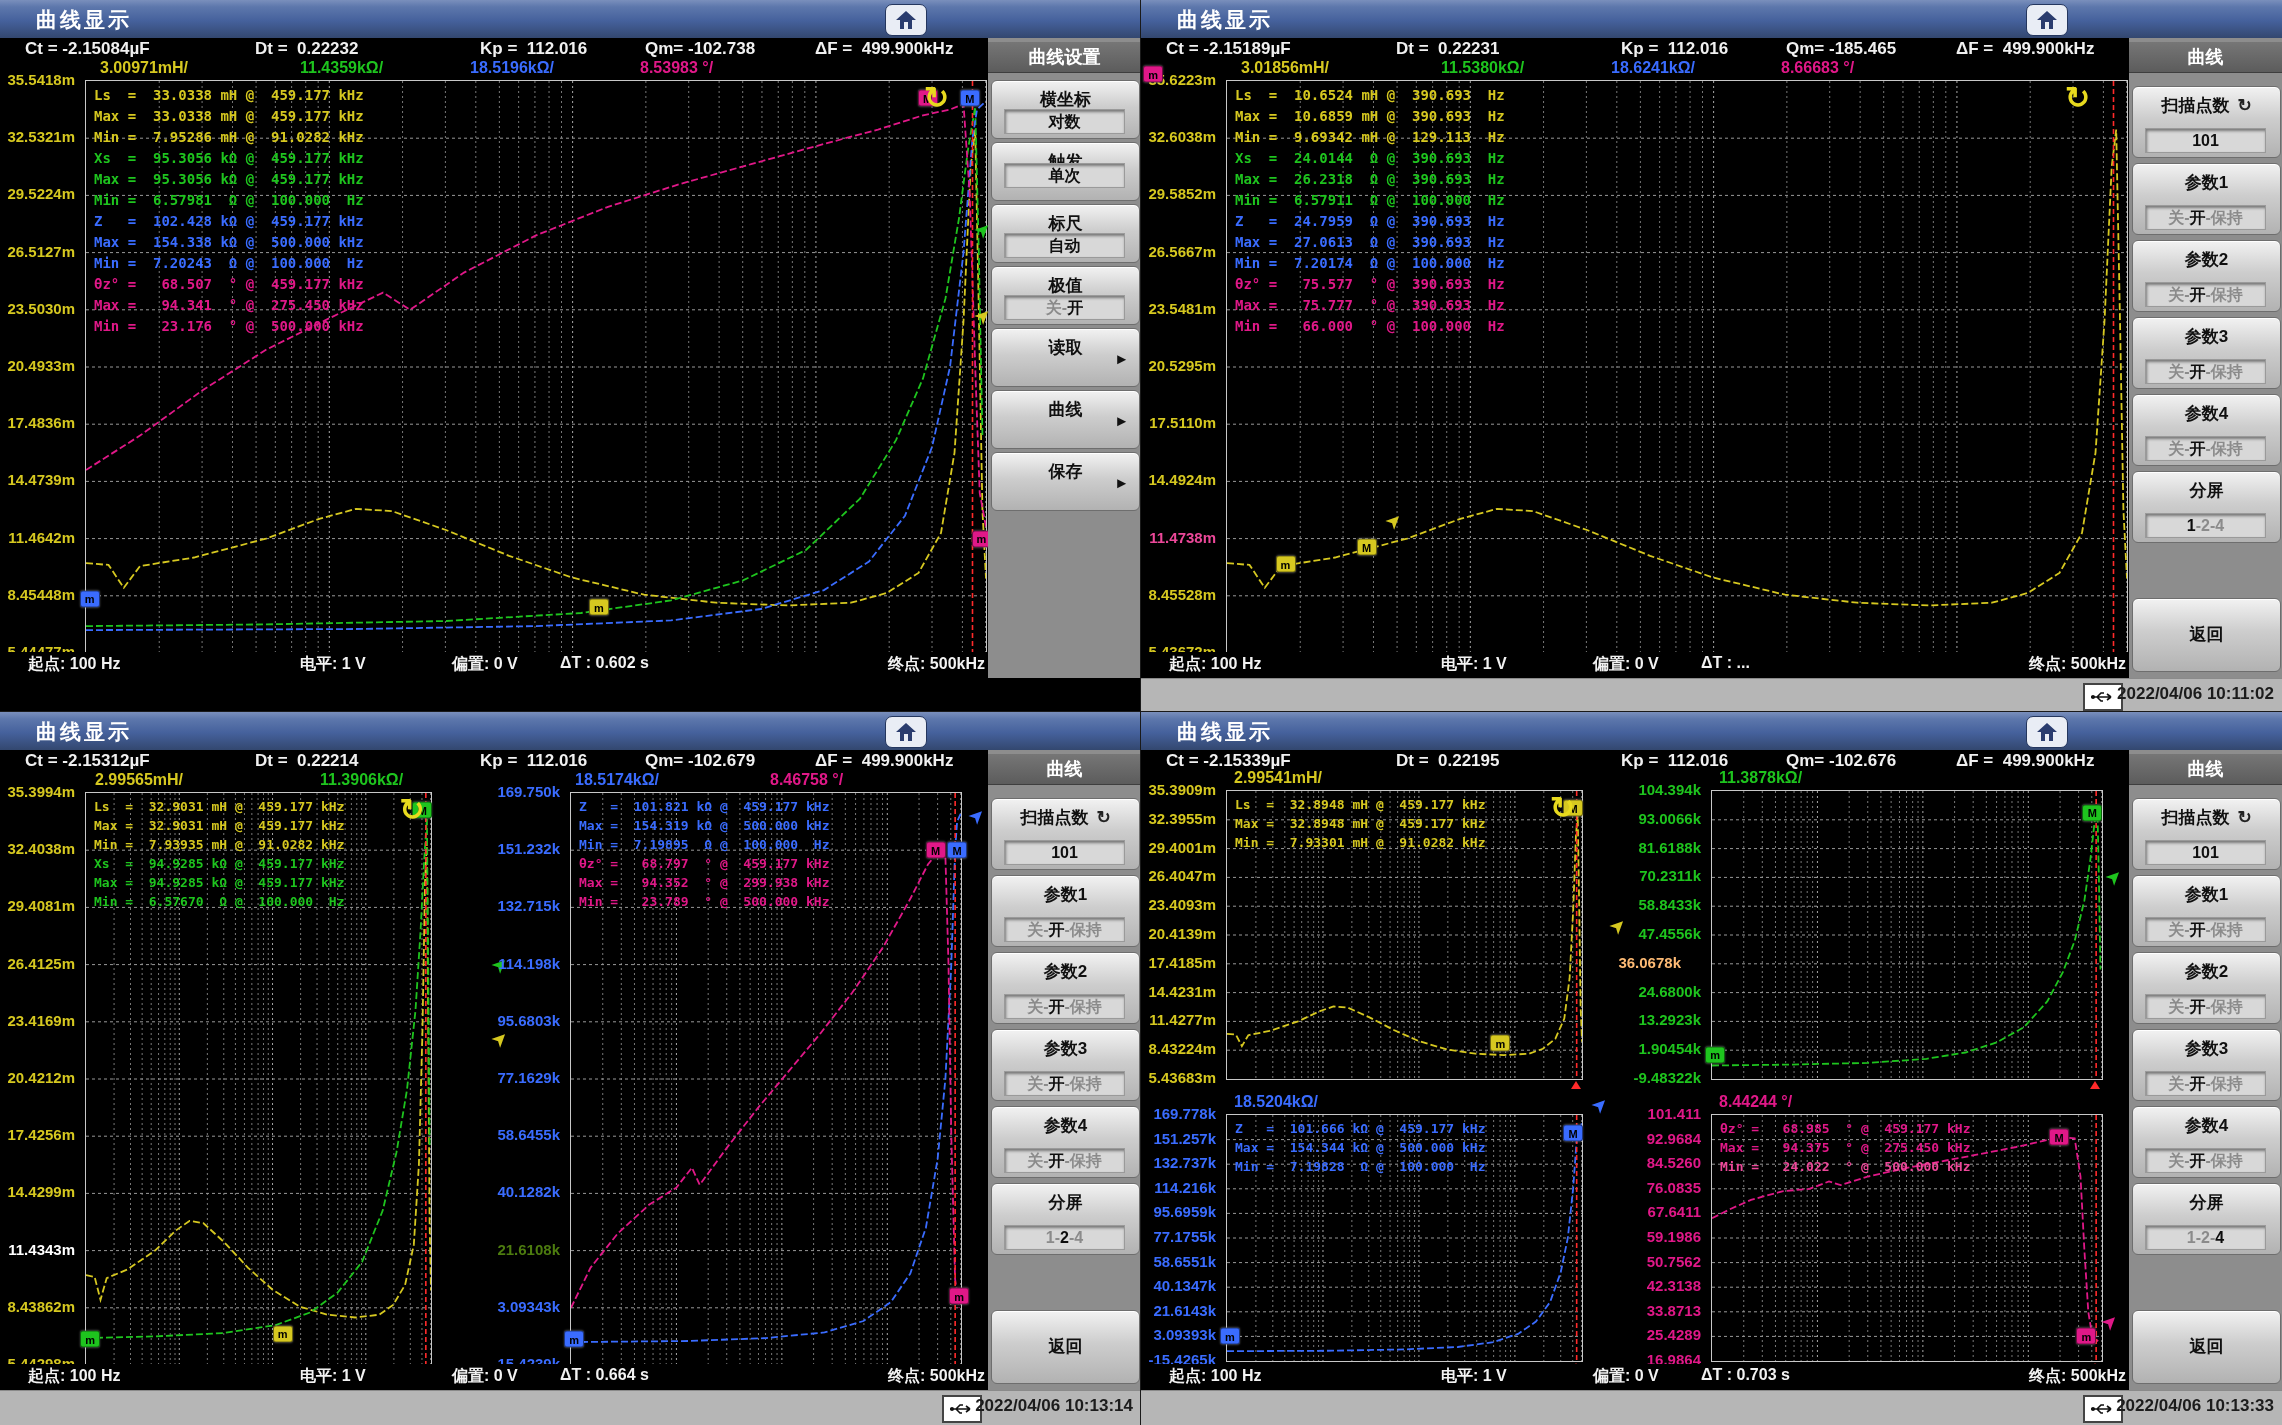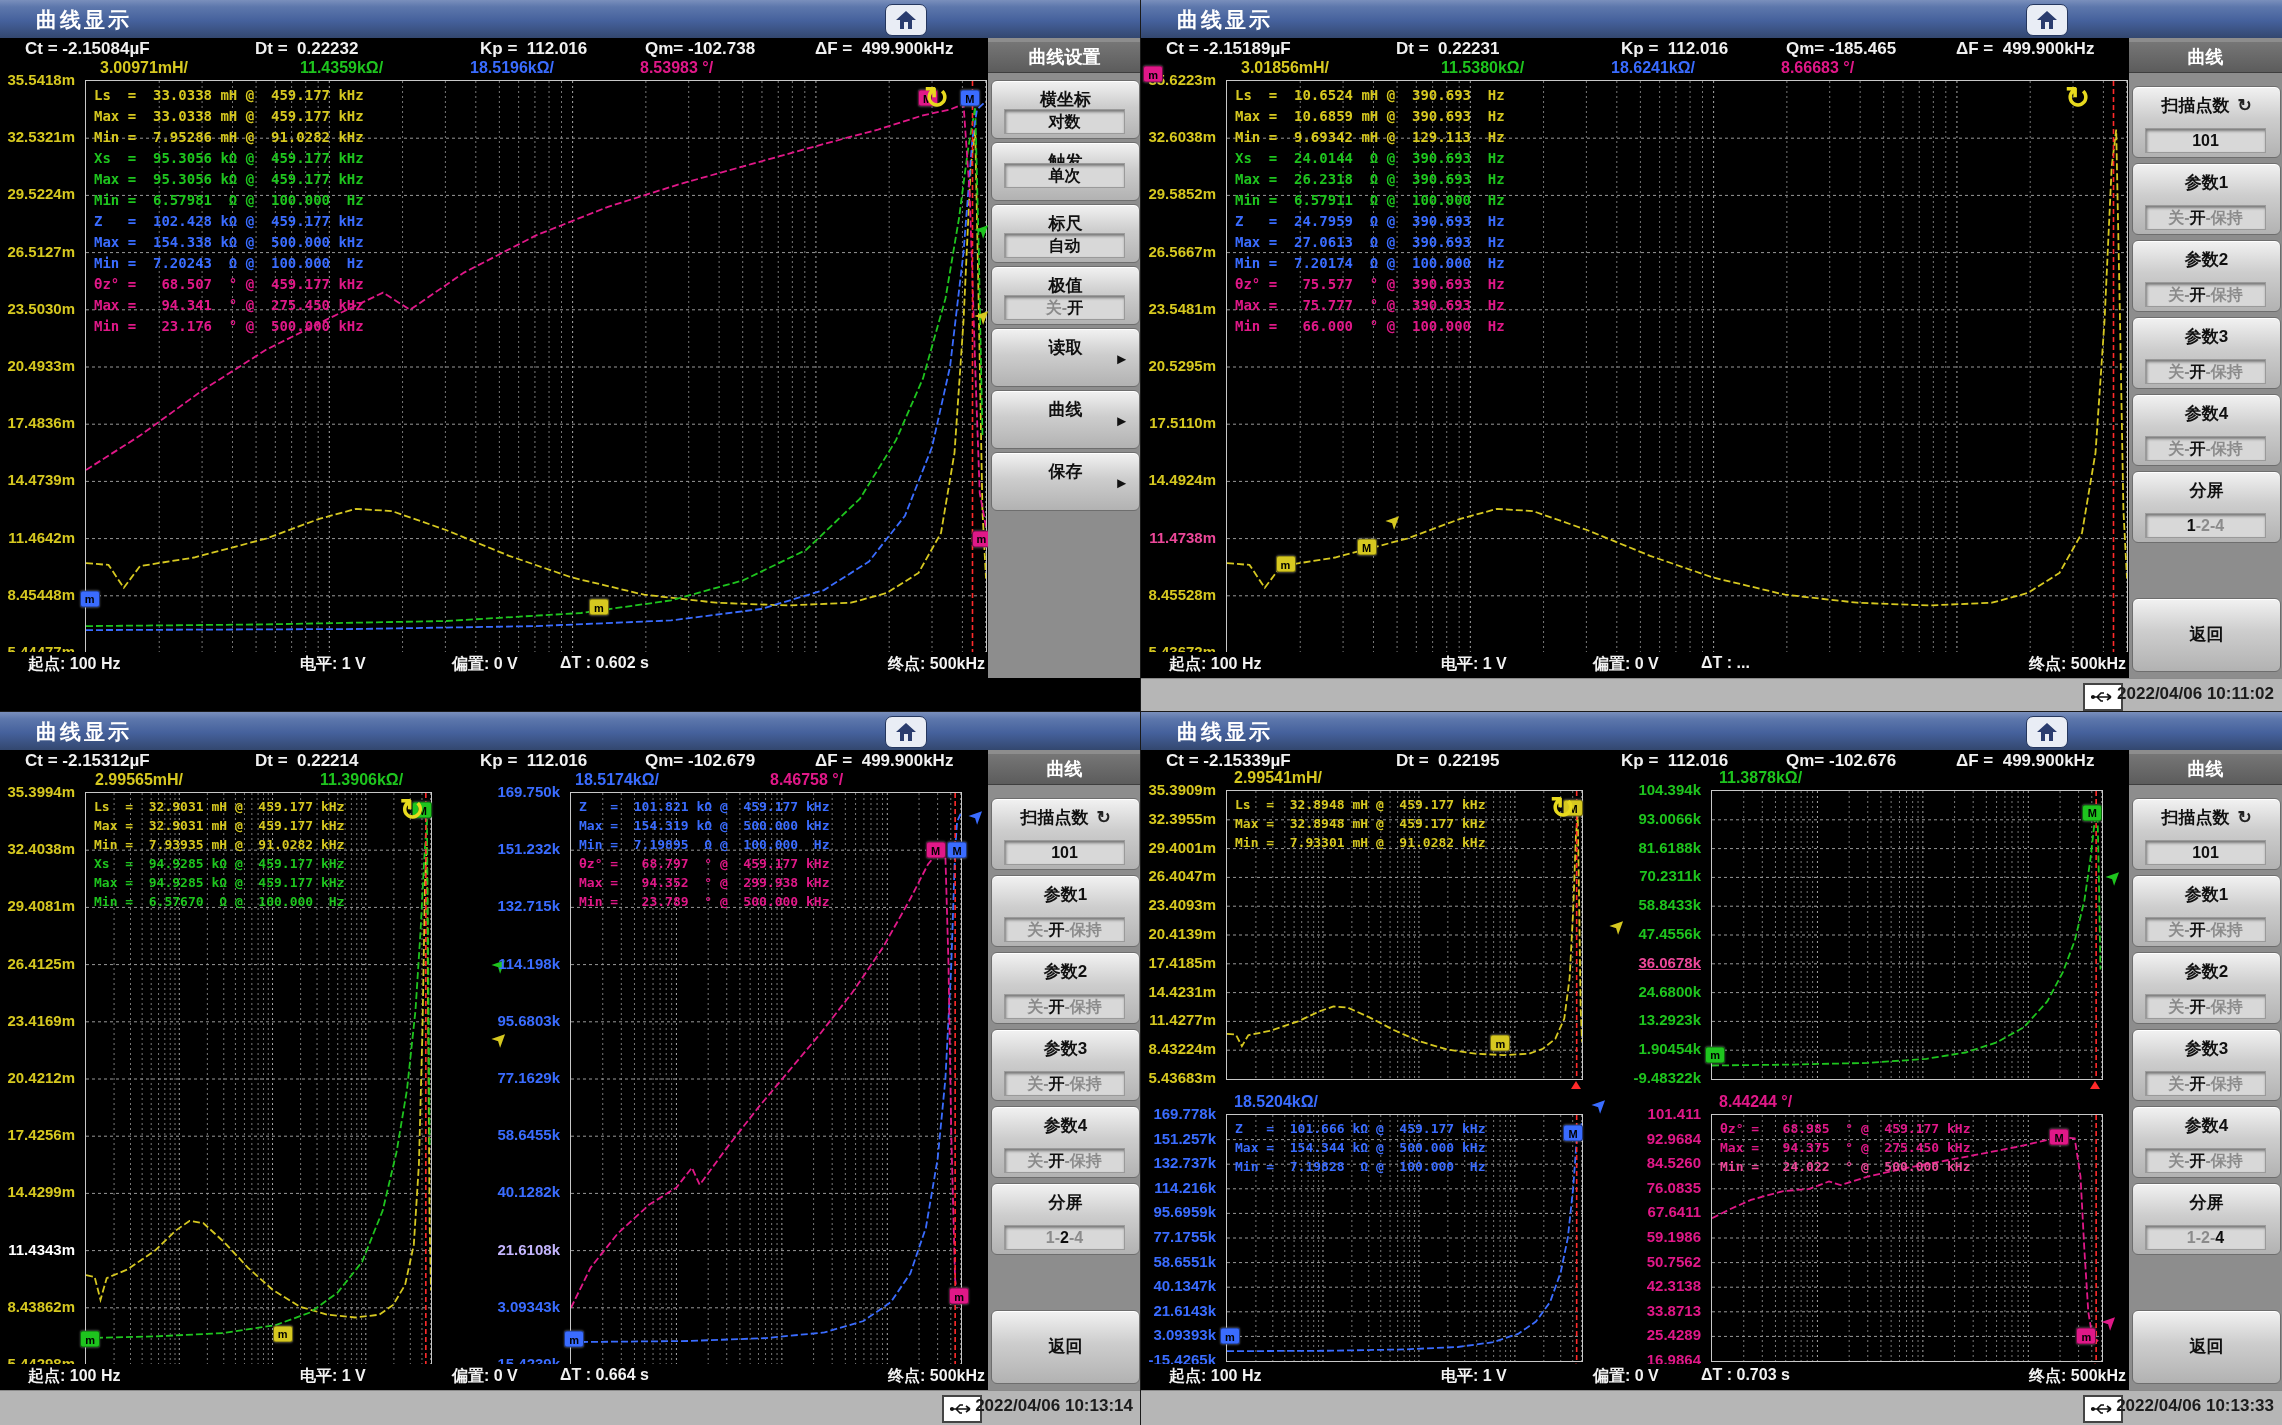--- a/index.html
+++ b/index.html
@@ -401,21 +401,21 @@
       </div>
       <div class="curtri" style="left: 419.825px; top: 655px;"></div>
       <div class="ylab" style="left: 435px; top: 71px; width: 125px; color: rgb(58, 108, 255);">169.750k</div>
       <div class="ylab" style="left: 435px; top: 128.2px; width: 125px; color: rgb(58, 108, 255);">151.232k</div>
       <div class="ylab" style="left: 435px; top: 185.4px; width: 125px; color: rgb(58, 108, 255);">132.715k</div>
       <div class="ylab" style="left: 435px; top: 242.6px; width: 125px; color: rgb(58, 108, 255);">114.198k</div>
       <div class="ylab" style="left: 435px; top: 299.8px; width: 125px; color: rgb(58, 108, 255);">95.6803k</div>
       <div class="ylab" style="left: 435px; top: 357px; width: 125px; color: rgb(58, 108, 255);">77.1629k</div>
       <div class="ylab" style="left: 435px; top: 414.2px; width: 125px; color: rgb(58, 108, 255);">58.6455k</div>
       <div class="ylab" style="left: 435px; top: 471.4px; width: 125px; color: rgb(58, 108, 255);">40.1282k</div>
-      <div class="ylab" style="left: 435px; top: 528.6px; width: 125px; color: #c4b5fd;">21.6108k</div>
+      <div class="ylab" style="left: 435px; top: 528.6px; width: 125px; color: #4d7c0f;">21.6108k</div>
       <div class="ylab" style="left: 435px; top: 585.8px; width: 125px; color: rgb(58, 108, 255);">3.09343k</div>
       <div class="ylab" style="left: 435px; top: 643px; width: 125px; color: rgb(58, 108, 255);">-15.4239k</div>
       <div class="plot" style="left: 570px; top: 80px; width: 390px; height: 572px;">
         <svg width="390" height="572">
           <line x1="31.739024153029536" y1="0" x2="31.739024153029536" y2="572" stroke="#787878" stroke-width="1" stroke-dasharray="2,3"></line>
           <line x1="50.30516309203487" y1="0" x2="50.30516309203487" y2="572" stroke="#787878" stroke-width="1" stroke-dasharray="2,3"></line>
           <line x1="63.47804830605907" y1="0" x2="63.47804830605907" y2="572" stroke="#787878" stroke-width="1" stroke-dasharray="2,3"></line>
           <line x1="73.69573188522786" y1="0" x2="73.69573188522786" y2="572" stroke="#787878" stroke-width="1" stroke-dasharray="2,3"></line>
           <line x1="82.0441872450644" y1="0" x2="82.0441872450644" y2="572" stroke="#787878" stroke-width="1" stroke-dasharray="2,3"></line>
           <line x1="89.10270567731264" y1="0" x2="89.10270567731264" y2="572" stroke="#787878" stroke-width="1" stroke-dasharray="2,3"></line>
@@ -593,21 +593,21 @@
         <div class="parrow" style="left: 390.5px; top: 135.36px; color: rgb(214, 200, 32);">➤</div>
         <div class="rotico" style="left: 335.475px; top: 2px; color: rgb(232, 218, 30);">↻</div>
       </div>
       <div class="curtri" style="left: 429.675px; top: 369px;"></div>
       <div class="ylab" style="left: 440px; top: 69px; width: 120px; color: rgb(30, 196, 30);">104.394k</div>
       <div class="ylab" style="left: 440px; top: 97.8px; width: 120px; color: rgb(30, 196, 30);">93.0066k</div>
       <div class="ylab" style="left: 440px; top: 126.6px; width: 120px; color: rgb(30, 196, 30);">81.6188k</div>
       <div class="ylab" style="left: 440px; top: 155.4px; width: 120px; color: rgb(30, 196, 30);">70.2311k</div>
       <div class="ylab" style="left: 440px; top: 184.2px; width: 120px; color: rgb(30, 196, 30);">58.8433k</div>
       <div class="ylab" style="left: 440px; top: 213px; width: 120px; color: rgb(30, 196, 30);">47.4556k</div>
-      <div class="ylab" style="left: 440px; top: 241.8px; width: 120px; color: #ec4899; text-decoration: underline;">36.0678k</div>
+      <div class="ylab" style="left: 420px; top: 241.8px; width: 120px; color: #fdba74;">36.0678k</div>
       <div class="ylab" style="left: 440px; top: 270.6px; width: 120px; color: rgb(30, 196, 30);">24.6800k</div>
       <div class="ylab" style="left: 440px; top: 299.4px; width: 120px; color: rgb(30, 196, 30);">13.2923k</div>
       <div class="ylab" style="left: 440px; top: 328.2px; width: 120px; color: rgb(30, 196, 30);">1.90454k</div>
       <div class="ylab" style="left: 440px; top: 357px; width: 120px; color: rgb(30, 196, 30);">-9.48322k</div>
       <div class="scalelab" style="left: 578px; top: 57px; color: rgb(30, 196, 30);">11.3878kΩ/</div>
       <div class="plot" style="left: 570px; top: 78px; width: 390px; height: 288px;">
         <svg width="390" height="288">
           <line x1="31.739024153029536" y1="0" x2="31.739024153029536" y2="288" stroke="#787878" stroke-width="1" stroke-dasharray="2,3"></line>
           <line x1="50.30516309203487" y1="0" x2="50.30516309203487" y2="288" stroke="#787878" stroke-width="1" stroke-dasharray="2,3"></line>
           <line x1="63.47804830605907" y1="0" x2="63.47804830605907" y2="288" stroke="#787878" stroke-width="1" stroke-dasharray="2,3"></line>

